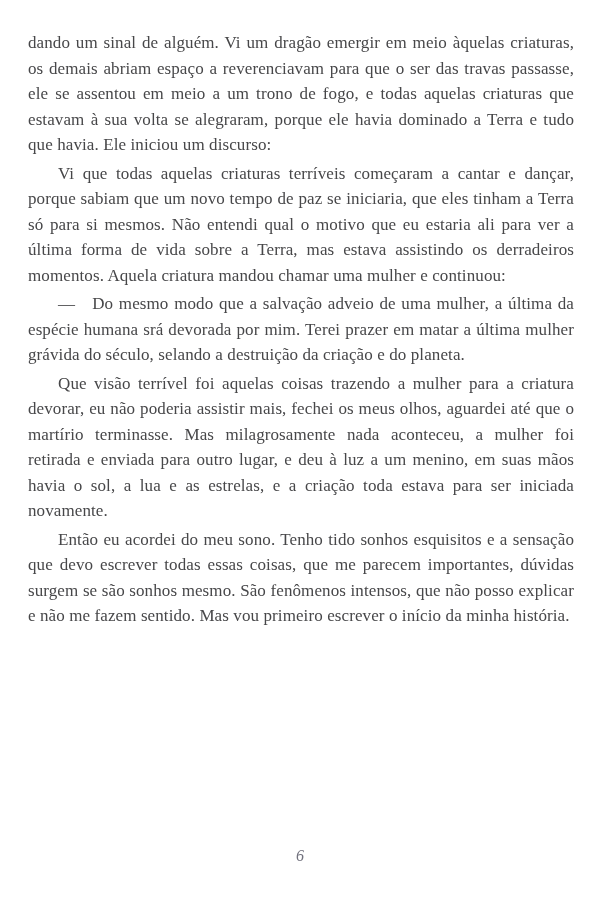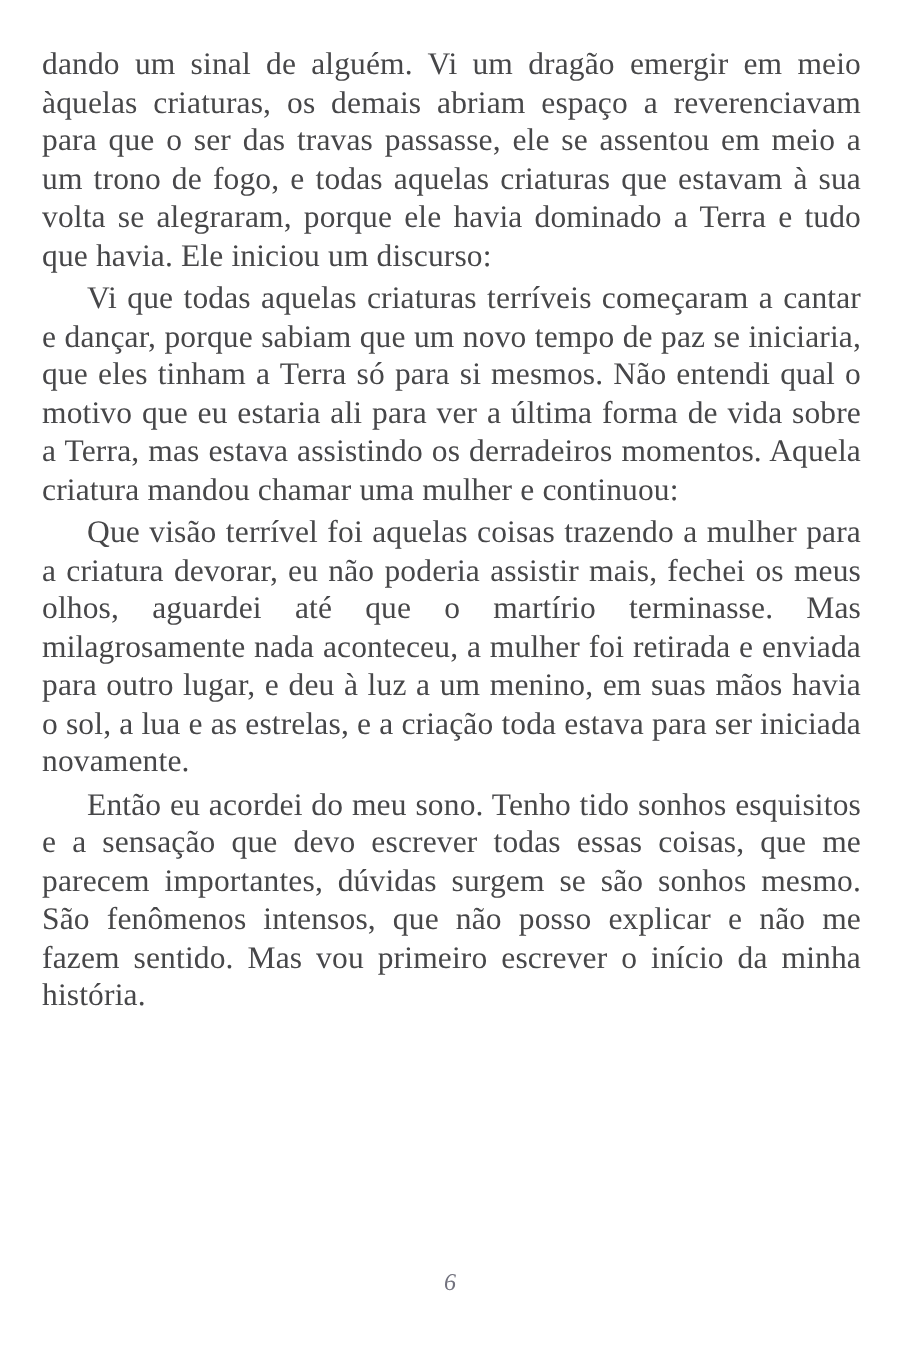--- a/index.html
+++ b/index.html
@@ -17,21 +17,21 @@
   .page {
     position: absolute;
     inset: 0;
     background: #ffffff;
   }
   .text-block {
     padding: 30px 26px 0 28px;
   }
   p.para {
     margin: 0 0 3px 0;
-    font-size: 21px;
+    font-size: 17px;
     line-height: 25.5px;
     color: #474749;
     text-align: justify;
     letter-spacing: 0.1px;
     text-rendering: optimizeLegibility;
   }
   p.para.indent {
     text-indent: 30px;
   }
   .page-number {
@@ -45,17 +45,18 @@
     color: #72727e;
   }
 </style>
 </head>
 <body>
 
 <main class="page">
   <div class="text-block">
       <p class="para">dando um sinal de alguém. Vi um dragão emergir em meio àquelas criaturas, os demais abriam espaço a reverenciavam para que o ser das travas passasse, ele se assentou em meio a um trono de fogo, e todas aquelas criaturas que estavam à sua volta se alegraram, porque ele havia dominado a Terra e tudo que havia. Ele iniciou um discurso:</p>
       <p class="para indent">Vi que todas aquelas criaturas terríveis começaram a cantar e dançar, porque sabiam que um novo tempo de paz se iniciaria, que eles tinham a Terra só para si mesmos. Não entendi qual o motivo que eu estaria ali para ver a última forma de vida sobre a Terra, mas estava assistindo os derradeiros momentos. Aquela criatura mandou chamar uma mulher e continuou:</p>
+      <p class="para indent">— Do mesmo modo que a salvação adveio de uma mulher, a última da espécie humana srá devorada por mim. Terei prazer em matar a última mulher grávida do século, selando a destruição da criação e do planeta.</p>
       <p class="para indent">Que visão terrível foi aquelas coisas trazendo a mulher para a criatura devorar, eu não poderia assistir mais, fechei os meus olhos, aguardei até que o martírio terminasse. Mas milagrosamente nada aconteceu, a mulher foi retirada e enviada para outro lugar, e deu à luz a um menino, em suas mãos havia o sol, a lua e as estrelas, e a criação toda estava para ser iniciada novamente.</p>
       <p class="para indent">Então eu acordei do meu sono. Tenho tido sonhos esquisitos e a sensação que devo escrever todas essas coisas, que me parecem importantes, dúvidas surgem se são sonhos mesmo. São fenômenos intensos, que não posso explicar e não me fazem sentido. Mas vou primeiro escrever o início da minha história.</p>
     </div>
   <footer class="page-number">6</footer>
 </main>
 
 </body></html>

